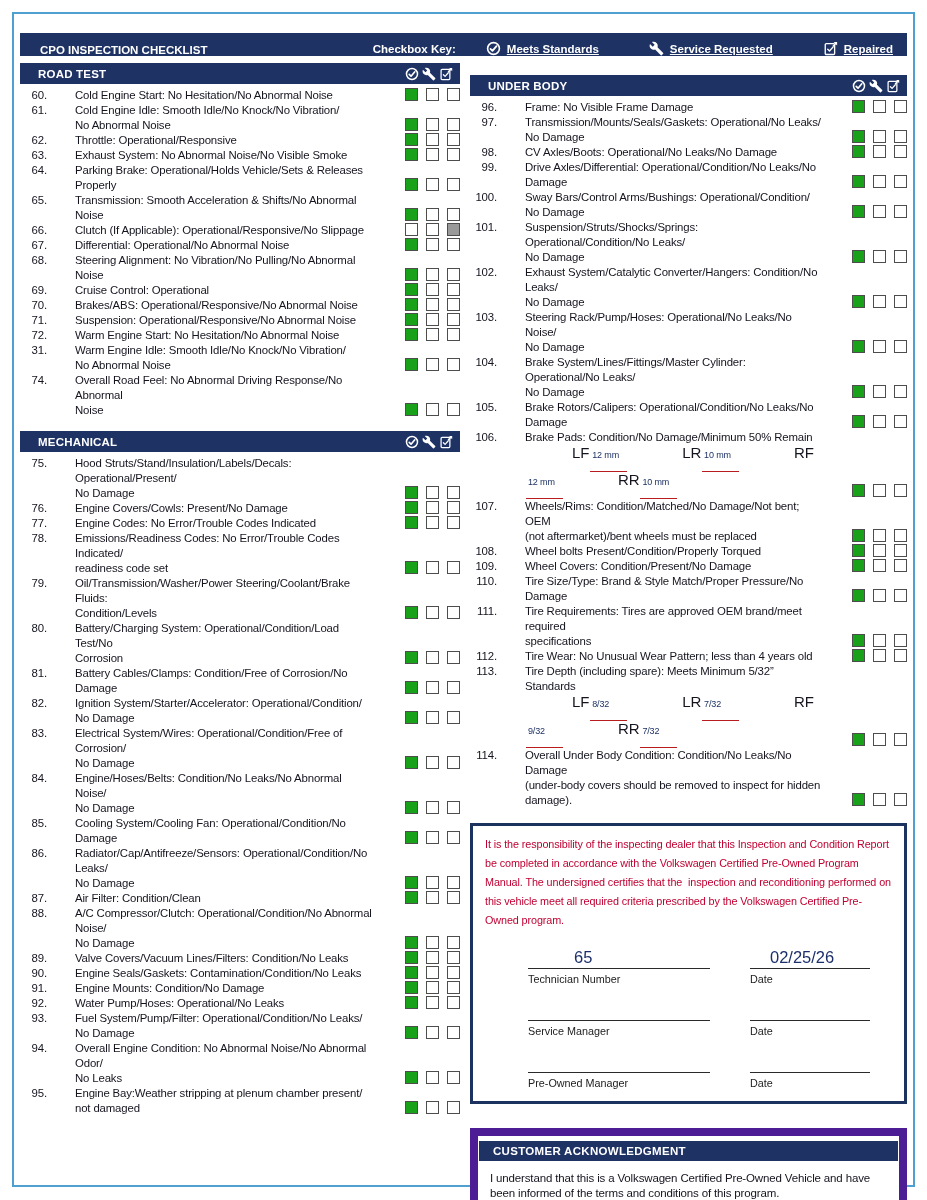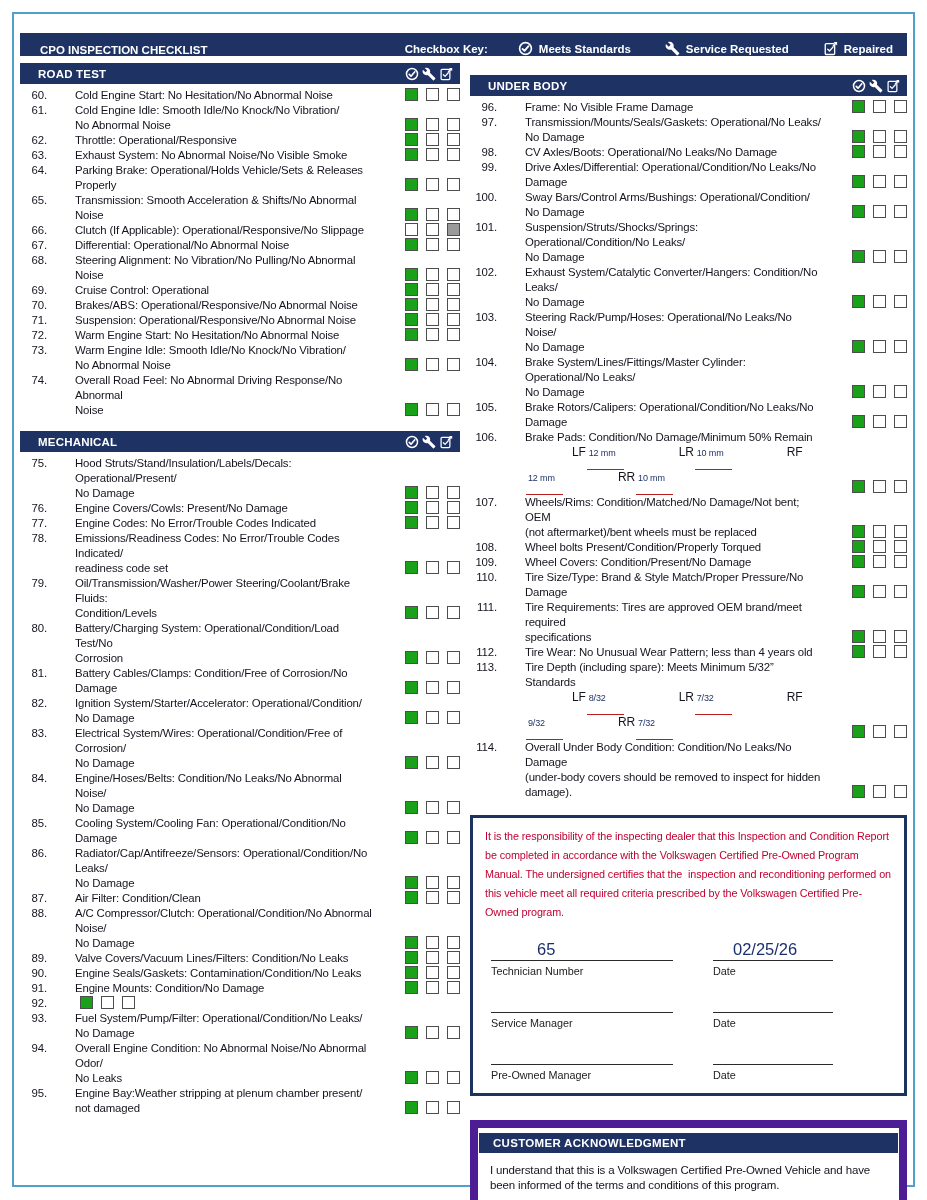--- a/index.html
+++ b/index.html
@@ -34,33 +34,33 @@
   
   .item { display:flex; align-items:flex-end; font-size:11.4px; line-height:15px; letter-spacing:-0.15px;gap:24px; }
   .num  { flex:none; width:27px; text-align:right; padding-right:4px; align-self:flex-start; }
   .txt  { flex:1; white-space:pre-line; }
   .boxes { flex:none; display:flex; gap:8px; padding-left:5px; margin-bottom:2px; }
   .cb { width:11px; height:11px; background:#fff; border:1.5px solid #4d4d4d; box-sizing:content-box; }
   .cb.green { background:#1aa11a; }
   .cb.gray  { background:#9a9a9a; }
   
   .meas { white-space:normal; }
-  .m-label { font-size:12px;padding-left:47px; }
+  .m-label { font-size:15px;padding-left:47px; }
   .m-value {
     display:inline-block; min-width:33px; font-size:9px; color:#1e3264;
     border-bottom:1px solid #b91c1c; margin:0 8px 0 1px; padding:0 2px 8px 2px;
   }
   
   .cert-box {
     margin-top:15px; border:3px solid #1c3360; box-sizing:border-box;
     padding:9px 12px 10px 12px; background:#fff;
   }
   .cert-text { margin:0; color:#c00030; font-size:10.8px; line-height:19px; letter-spacing:-0.1px; }
   .sig-rows { margin-top:16px; }
-  .sig-row { display:flex; padding-left:6px; margin-bottom:13px; }
+  .sig-row { display:flex; padding-left:6px; margin-bottom:13px;margin-left:37px; }
   .sig-row:last-child { margin-bottom:2px; }
   .sig-left  { width:182px; margin-right:40px; }
   .sig-right { width:120px; }
   .sig-value { height:22px; font-size:16.5px; color:#1c2f6b; padding-left:46px; line-height:22px; }
   .sig-right .sig-value { padding-left:20px; }
   .sig-line  { border-bottom:1.6px solid #2a2a2a; }
   .sig-label { margin-top:4px; font-size:10.8px; color:#222; }
   
   .ack-box {
     margin-top:24px; border:8px solid #4c1d95; box-sizing:border-box; background:#fff;
@@ -76,21 +76,21 @@
 </head>
 <body>
 
 <div class="page">
   <div class="frame"></div>
 
   <div class="top-bar">
     <span>CPO INSPECTION CHECKLIST</span>
     <div class="key-wrap">
       <span>Checkbox Key:</span>
-      <span id="key-items" style="display:flex;gap:34px;">
+      <span id="key-items" style="display:flex;gap:50px;text-decoration:underline;">
           <span class="key-item">
             <span class="icon">
               <svg width="15" height="15" viewBox="0 0 16 16">
                 <circle cx="8" cy="8" r="6.3" fill="none" stroke="#fff" stroke-width="1.7"></circle>
                 <path d="M4.8 8.4l2.1 2.1 4.3-5" fill="none" stroke="#fff" stroke-width="1.9" stroke-linecap="round" stroke-linejoin="round"></path>
               </svg>
             </span>
             <span>Meets Standards</span>
           </span>
           <span class="key-item">
@@ -254,21 +254,21 @@
         <div class="item">
           <span class="num">72.</span>
           <div class="txt"><span>Warm Engine Start: No Hesitation/No Abnormal Noise</span></div>
           <div class="boxes">
             <span class="cb green"></span>
             <span class="cb"></span>
             <span class="cb"></span>
           </div>
         </div>
         <div class="item">
-          <span class="num">73.</span>
+          <span class="num">31.</span>
           <div class="txt"><span>Warm Engine Idle: Smooth Idle/No Knock/No Vibration/
 No Abnormal Noise</span></div>
           <div class="boxes">
             <span class="cb green"></span>
             <span class="cb"></span>
             <span class="cb"></span>
           </div>
         </div>
         <div class="item">
           <span class="num">74.</span>
@@ -463,20 +463,21 @@
           <span class="num">91.</span>
           <div class="txt"><span>Engine Mounts: Condition/No Damage</span></div>
           <div class="boxes">
             <span class="cb green"></span>
             <span class="cb"></span>
             <span class="cb"></span>
           </div>
         </div>
         <div class="item">
           <span class="num">92.</span>
+          <div class="txt"><span>Water Pump/Hoses: Operational/No Leaks</span></div>
           <div class="boxes">
             <span class="cb green"></span>
             <span class="cb"></span>
             <span class="cb"></span>
           </div>
         </div>
         <div class="item">
           <span class="num">93.</span>
           <div class="txt"><span>Fuel System/Pump/Filter: Operational/Condition/No Leaks/
 No Damage</span></div>

